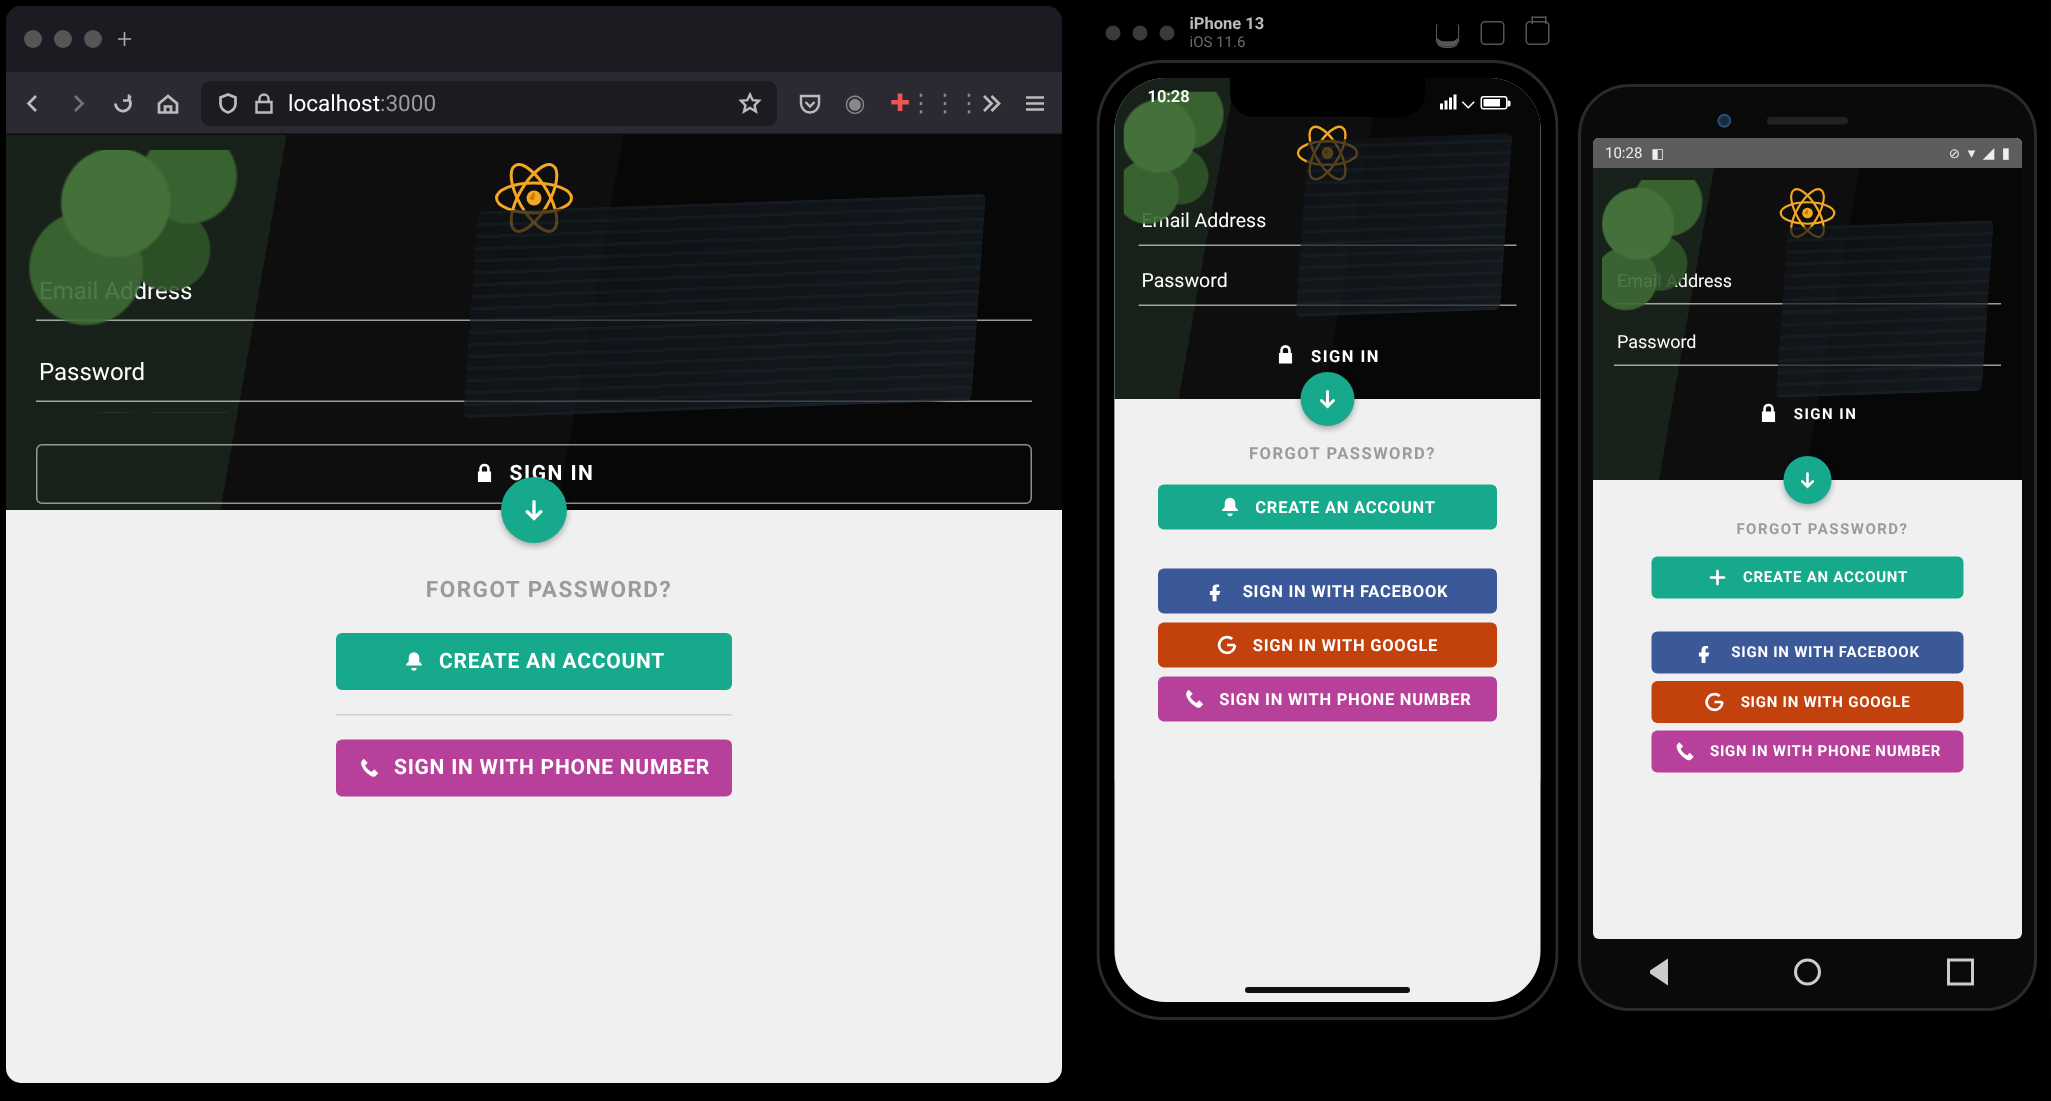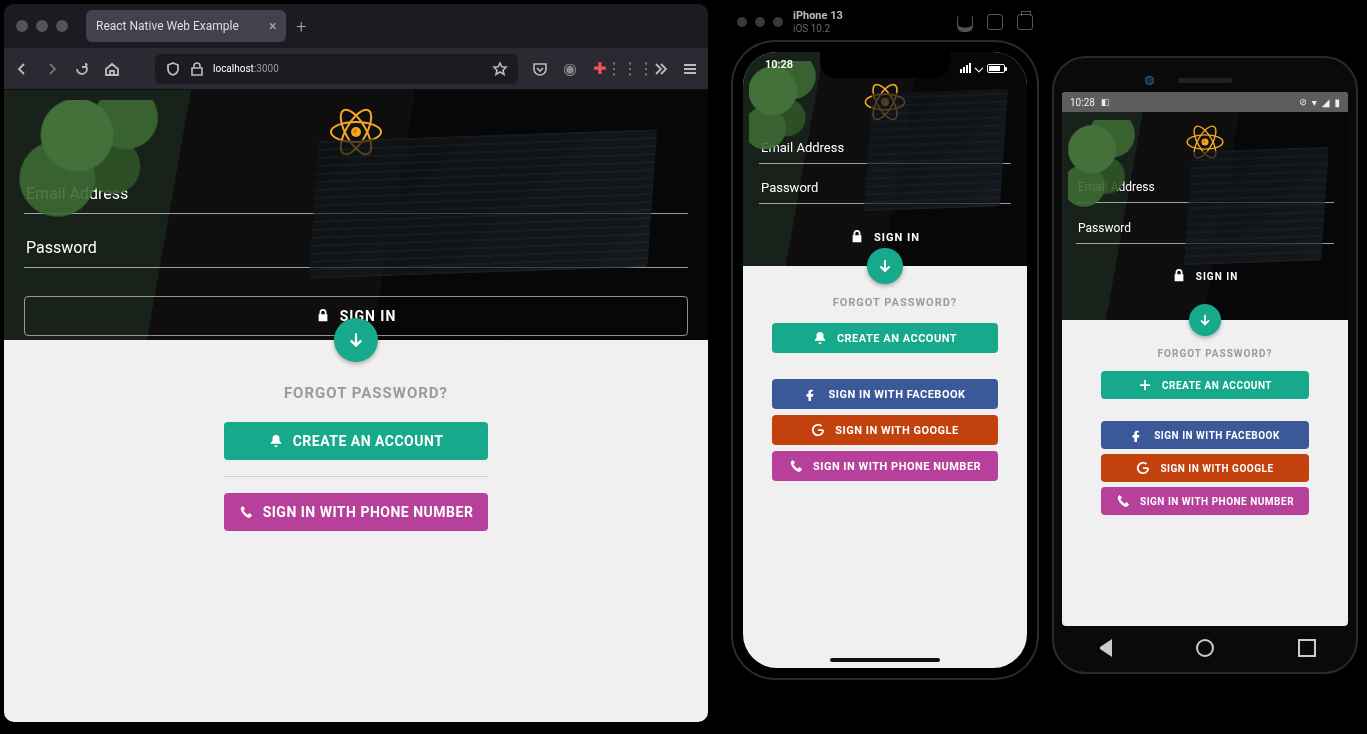--- a/index.html
+++ b/index.html
@@ -22,21 +22,21 @@
   .br-tab .x { color: #aaa; font-size: 14px; }
   .br-plus { margin-left: 10px; color: #aaa; font-size: 18px; font-weight: 300; }
   .br-toolbar {
     height: 42px; background: #2b2a33; display: flex; align-items: center; padding: 0 10px; gap: 14px;
     border-bottom: 1px solid #0c0c0d;
   }
   .tb-ic { width: 16px; height: 16px; display:flex; align-items:center; justify-content:center; color:#bbb; }
   .tb-ic svg { width:16px; height:16px; }
   .addr {
     flex: 1; height: 30px; background: #1c1b22; border-radius: 6px; display: flex; align-items: center;
-    padding: 0 10px; gap: 8px; color: #ccc; font-size: 10px; margin-left: 21px;
+    padding: 0 10px; gap: 8px; color: #ccc; font-size: 15px;
   }
   .addr .host { color: #fff; }
   .addr .port { color: #9a9a9a; }
   .addr-right { display:flex; gap:12px; margin-left:auto; }
 
   .br-viewport {
     position: relative; height: calc(100% - 86px); background: #f0f0f0; overflow: hidden;
   }
 
   
@@ -281,24 +281,20 @@
 </svg>
 
 <div class="stage">
 
   <div class="browser">
     <div class="br-titlebar">
       <div class="traffic">
         <span class="dot"></span>
         <span class="dot"></span>
         <span class="dot"></span>
-      </div>
-      <div class="br-tab">
-        <span>React Native Web Example</span>
-        <span class="x">×</span>
       </div>
       <span class="br-plus">+</span>
     </div>
     <div class="br-toolbar">
       <span class="tb-ic">
           <svg viewBox="0 0 16 16">
             <use href="#i-back"></use>
           </svg>
         </span>
       <span class="tb-ic" style="opacity:.5">
@@ -404,21 +400,21 @@
 
   <div class="sim">
     <div class="sim-bar">
       <div class="traffic">
         <span class="dot"></span>
         <span class="dot"></span>
         <span class="dot"></span>
       </div>
       <div class="sim-titles">
         <div class="t1">iPhone 13</div>
-        <div class="t2">iOS 10.2</div>
+        <div class="t2">iOS 11.6</div>
       </div>
       <div class="sim-icons">
         <span></span>
         <span></span>
         <span></span>
       </div>
     </div>
 
     <div class="iphone">
       <div class="screen">

